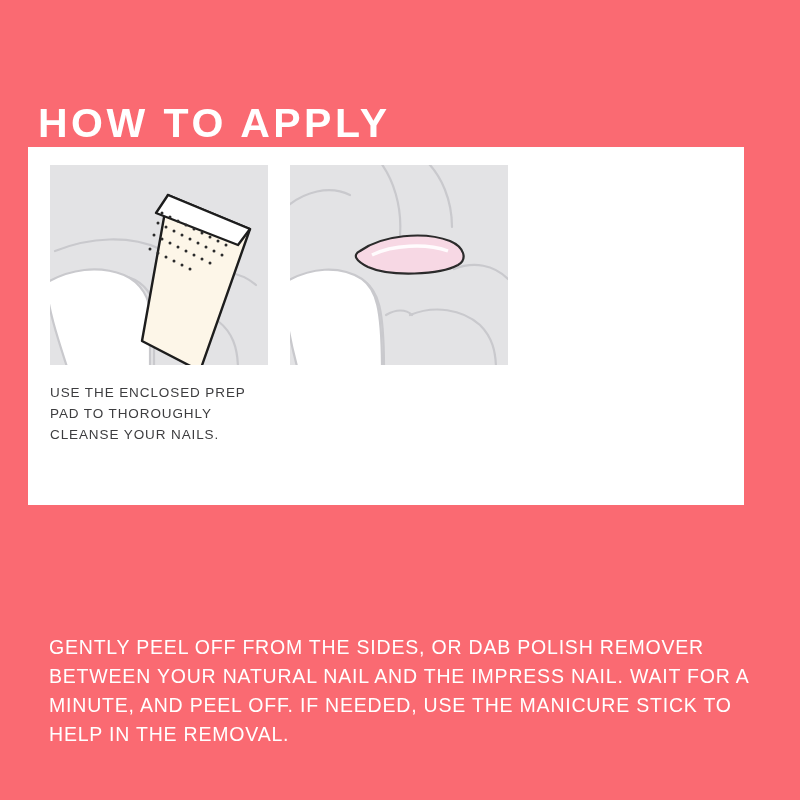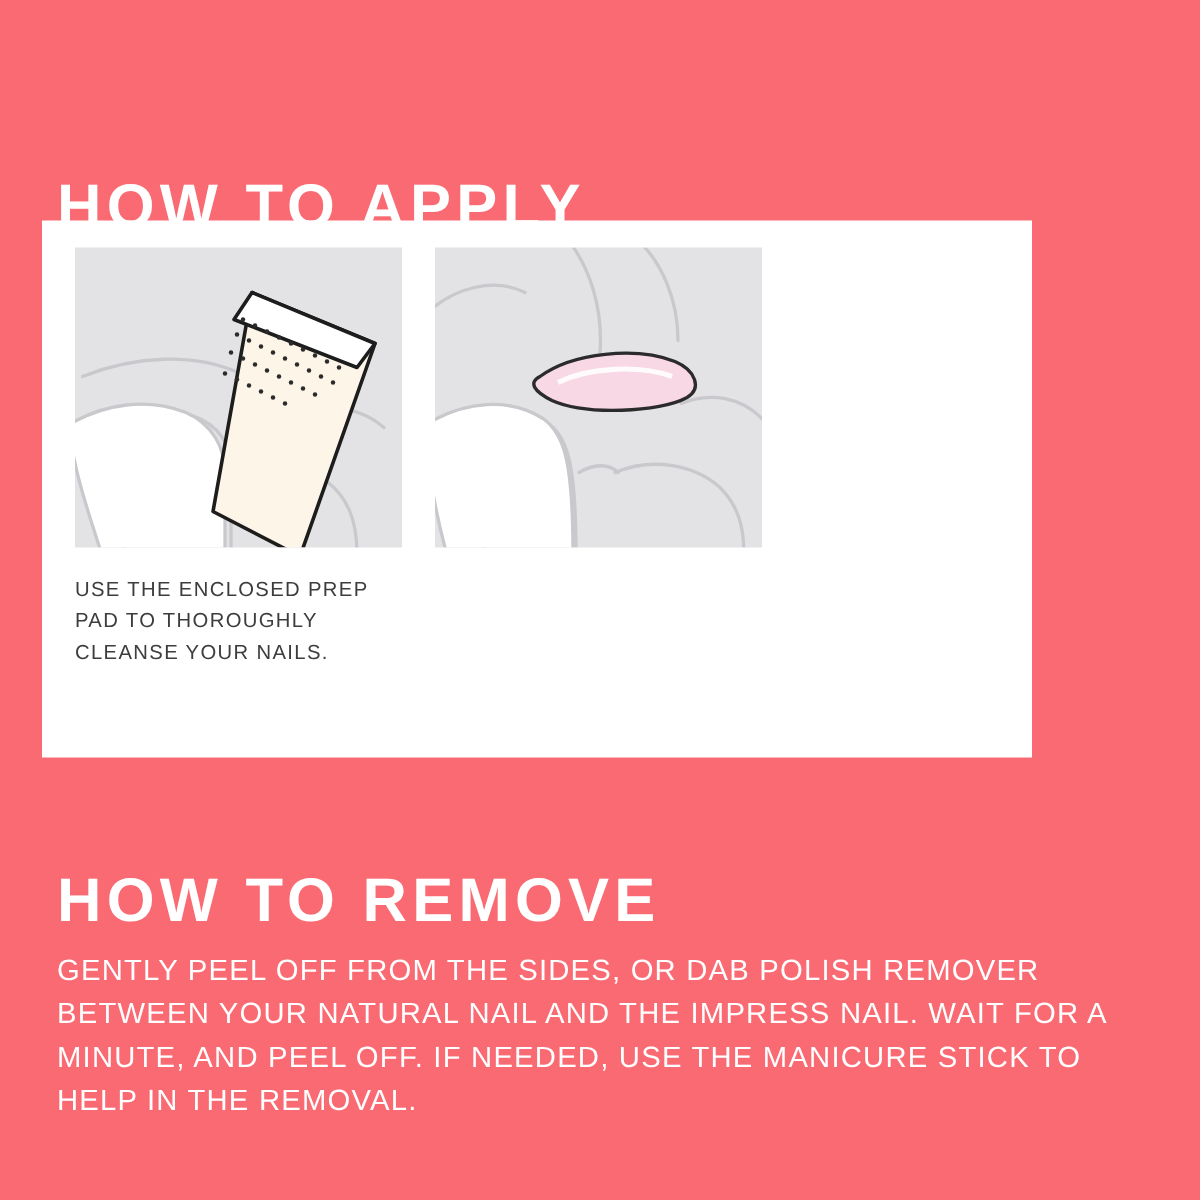--- a/index.html
+++ b/index.html
@@ -17,34 +17,34 @@
     position: relative;
     width: 800px;
     height: 800px;
     background: #fa6a72;
   }
 
   
   .apply-title {
     position: absolute;
     left: 38px;
-    top: 90px;
+    top: 76px;
     font-size: 41px;
     font-weight: bold;
     letter-spacing: 3.5px;
     color: #ffffff;
     text-transform: uppercase;
     line-height: 1;
   }
 
   .apply-card {
     position: absolute;
     left: 28px;
     top: 147px;
-    width: 660px;
+    width: 716px;
     height: 358px;
     background: #ffffff;
     text-decoration: underline;
   }
 
   .steps {
     position: absolute;
     left: 22px;
     top: 18px;
     width: 700px;
@@ -77,21 +77,21 @@
     top: 553px;
     font-size: 41px;
     font-weight: bold;
     letter-spacing: 3.5px;
     color: #ffffff;
     text-transform: uppercase;
     line-height: 1;
   }
   .remove-body {
     position: absolute;
-    left: 38px;
+    left: 49px;
     top: 613px;
     width: 700px;
     font-size: 19.5px;
     line-height: 1.5;
     letter-spacing: 0.8px;
     color: #ffffff;
     text-transform: uppercase;
   }
 
   svg { display: block; }
@@ -179,16 +179,15 @@
 
             <path d="M70 86 C 92 70, 134 66, 160 76 C 174 82, 178 94, 168 100 C 150 110, 100 112, 78 102 C 66 96, 62 90, 70 86 Z" fill="#f7d8e4" stroke="#2b2b2b" stroke-width="2.2" stroke-linejoin="round"></path>
             <path d="M82 90 C 102 80, 136 78, 158 86" fill="none" stroke="#ffffff" stroke-width="3.4" opacity="0.9"></path>
           </svg>
         </div>
       </div>
 
     </div>
   </div>
 
-  <h1 class="remove-title">HOW TO REMOVE</h1>
   <p class="remove-body">GENTLY PEEL OFF FROM THE SIDES, OR DAB POLISH REMOVER BETWEEN YOUR NATURAL NAIL AND THE IMPRESS NAIL. WAIT FOR A MINUTE, AND PEEL OFF. IF NEEDED, USE THE MANICURE STICK TO HELP IN THE REMOVAL.</p>
 
 </div>
 
 </body></html>

